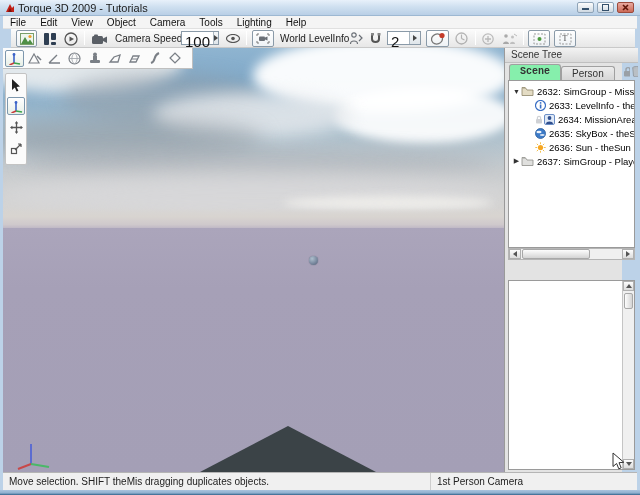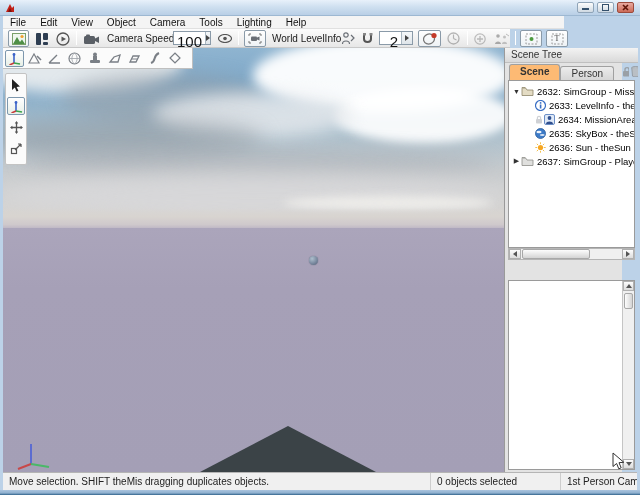--- a/index.html
+++ b/index.html
@@ -9,27 +9,27 @@
   .abs { position:absolute; }
 
   
   .titlebar { left:0; top:0; width:640px; height:16px;
     background:linear-gradient(180deg,#e8f1fa 0%,#cfe0f0 45%,#b9cfe6 100%);
     border-bottom:1px solid #9db8d2; }
   .title-text { left:18px; top:2px; font-size:11px; color:#1a1a1a; white-space:nowrap; }
   .win-btn { top:2px; width:17px; height:11px; border:1px solid #8fa4b8; border-radius:2px;
     background:linear-gradient(180deg,#fdfdfd,#cfd9e2); display:flex; align-items:center; justify-content:center; }
   .win-btn.close { background:linear-gradient(180deg,#e8a9a0,#cc6a57); border-color:#9c4a3c; }
-  .menubar { left:3px; top:16px; width:561px; height:13px; background:#f4f4f4;
+  .menubar { left:3px; top:16px; width:634px; height:13px; background:#f4f4f4;
     border-bottom:1px solid #e0e0e0; display:flex; align-items:center; }
   .menu-item { font-size:10px; color:#111; padding:0 7px; line-height:13px; }
 
   
-  .toolbar { left:3px; top:29px; width:507px; height:19px;
-    background:linear-gradient(180deg,#fcfcfc,#e7e7e7); border-bottom:1px solid #c9c9c9;text-align:right; }
+  .toolbar { left:11px; top:29px; width:624px; height:19px;
+    background:linear-gradient(180deg,#fcfcfc,#e7e7e7); border-bottom:1px solid #c9c9c9; }
   .tb-btn { position:absolute; top:1px; height:17px; display:flex; align-items:center; justify-content:center; }
   .tb-btn.bordered { border:1px solid #8a9aa8; border-radius:2px; background:linear-gradient(180deg,#ffffff,#eef2f5); }
   .tb-sep { position:absolute; top:2px; width:1px; height:14px; background:#c4c4c4; border-right:1px solid #fff; }
   .tb-label { position:absolute; top:4px; font-size:10px; color:#222; white-space:nowrap; }
   .dropdown { position:absolute; top:2px; height:14px; background:#fff; border:1px solid #8a9aa8;
     display:flex; align-items:stretch; font-size:15px; }
   .dd-val { flex:1; padding:1px 3px; color:#111; }
   .dd-arrow { width:11px; border-left:1px solid #a9b6c0; background:linear-gradient(180deg,#f5f7f9,#dfe5ea);
     display:flex; align-items:center; justify-content:center; }
   .tri-r { width:0; height:0; border-left:4px solid #444; border-top:3px solid transparent; border-bottom:3px solid transparent; }
@@ -59,21 +59,21 @@
     box-shadow:0 0 1px #4a5568; }
 
   
   .rpanel { left:504px; top:48px; width:118px; height:424px; background:#e3e3e3; border-left:1px solid #9a9a9a; }
   .panel-header { position:absolute; left:0; width:133px; height:15px;
     background:linear-gradient(180deg,#f3f3f3,#d9d9d9); border-bottom:1px solid #bfbfbf;
     font-size:10px; color:#333; padding:1px 0 0 6px; }
   .tabs { position:absolute; left:0; top:15px; width:133px; height:17px; display:flex; align-items:flex-end; padding-left:4px; }
   .tab { font-size:10px; color:#333; padding:1px 10px 1px 10px; border:1px solid #a0a0a0; border-bottom:none;
     border-radius:3px 3px 0 0; background:linear-gradient(180deg,#ececec,#d6d6d6); height:14px; }
-  .tab.active { background:#fdba74; height:16px; font-weight:bold; }
+  .tab.active { background:#86efac; height:16px; font-weight:bold;font-family:Liberation Mono, monospace; }
   .tree-box { position:absolute; left:3px; top:32px; width:127px; height:168px; background:#fff; border:1px solid #9a9a9a; overflow:hidden; }
   .trow { display:flex; align-items:center; height:14px; font-size:9.5px; color:#000; white-space:nowrap; }
   .trow .exp { width:9px; font-size:7px; color:#333; text-align:center; flex:0 0 9px; }
   .trow svg { flex:0 0 auto; margin-right:3px; }
   .tlabel { overflow:hidden; }
 
   .hscroll { position:absolute; left:3px; top:200px; width:127px; height:12px; background:#f0f0f0; border:1px solid #b5b5b5; display:flex; }
   .sb-btn { width:12px; height:10px; background:linear-gradient(180deg,#fdfdfd,#dcdcdc); border:1px solid #b0b0b0; display:flex; align-items:center; justify-content:center; }
   .hthumb { margin-left:1px; width:68px; height:10px; background:linear-gradient(180deg,#fdfdfd,#d4d4d4); border:1px solid #a8a8a8; border-radius:2px; }
   .vscroll { position:absolute; right:0; top:0; width:12px; height:100%; background:#f0f0f0; border-left:1px solid #c5c5c5;
@@ -97,20 +97,21 @@
 </head>
 <body>
 
 <div id="app">
 
   <div class="abs titlebar">
     <svg class="abs" style="left:5px;top:3px" width="10" height="10">
       <path d="M1 9 L5 1 L7 5 L9 3 L9 9 Z" fill="#c22017"></path>
         <path d="M3 9 L5 5 L7 9 Z" fill="#7a120c"></path>
     </svg>
+    <span class="abs title-text">Torque 3D 2009 - Tutorials</span>
     <div class="abs win-btn" style="left:577px">
       <svg width="7" height="5">
           <rect x="0" y="3" width="7" height="2" fill="#34506c"></rect>
         </svg>
     </div>
     <div class="abs win-btn" style="left:597px">
       <svg width="7" height="7">
           <rect x="0.5" y="0.5" width="6" height="6" fill="none" stroke="#34506c"></rect>
         </svg>
     </div>
@@ -461,23 +462,20 @@
           </div>
         <div class="vthumb"></div>
       </div>
     </div>
   </div>
 
   <div class="abs statusbar">
     <div class="status-cell" style="width:428px">
       <span>Move selection.  SHIFT theMis dragging duplicates objects.</span>
     </div>
-    <div class="status-cell" style="width:130px">
-      <span>0 objects selected</span>
-    </div>
     <div class="status-cell" style="flex:1;border-right:none">
       <span>1st Person Camera</span>
     </div>
   </div>
 
   <div class="abs bottom-frame"></div>
 
   <svg class="abs cursor-svg" width="13" height="19">
     <path d="M1 1 L1 14.5 L4.6 11.5 L6.8 16.8 L9.2 15.8 L7 10.7 L11.8 10.3 Z" fill="#fff" stroke="#333" stroke-width="1"></path>
   </svg>

